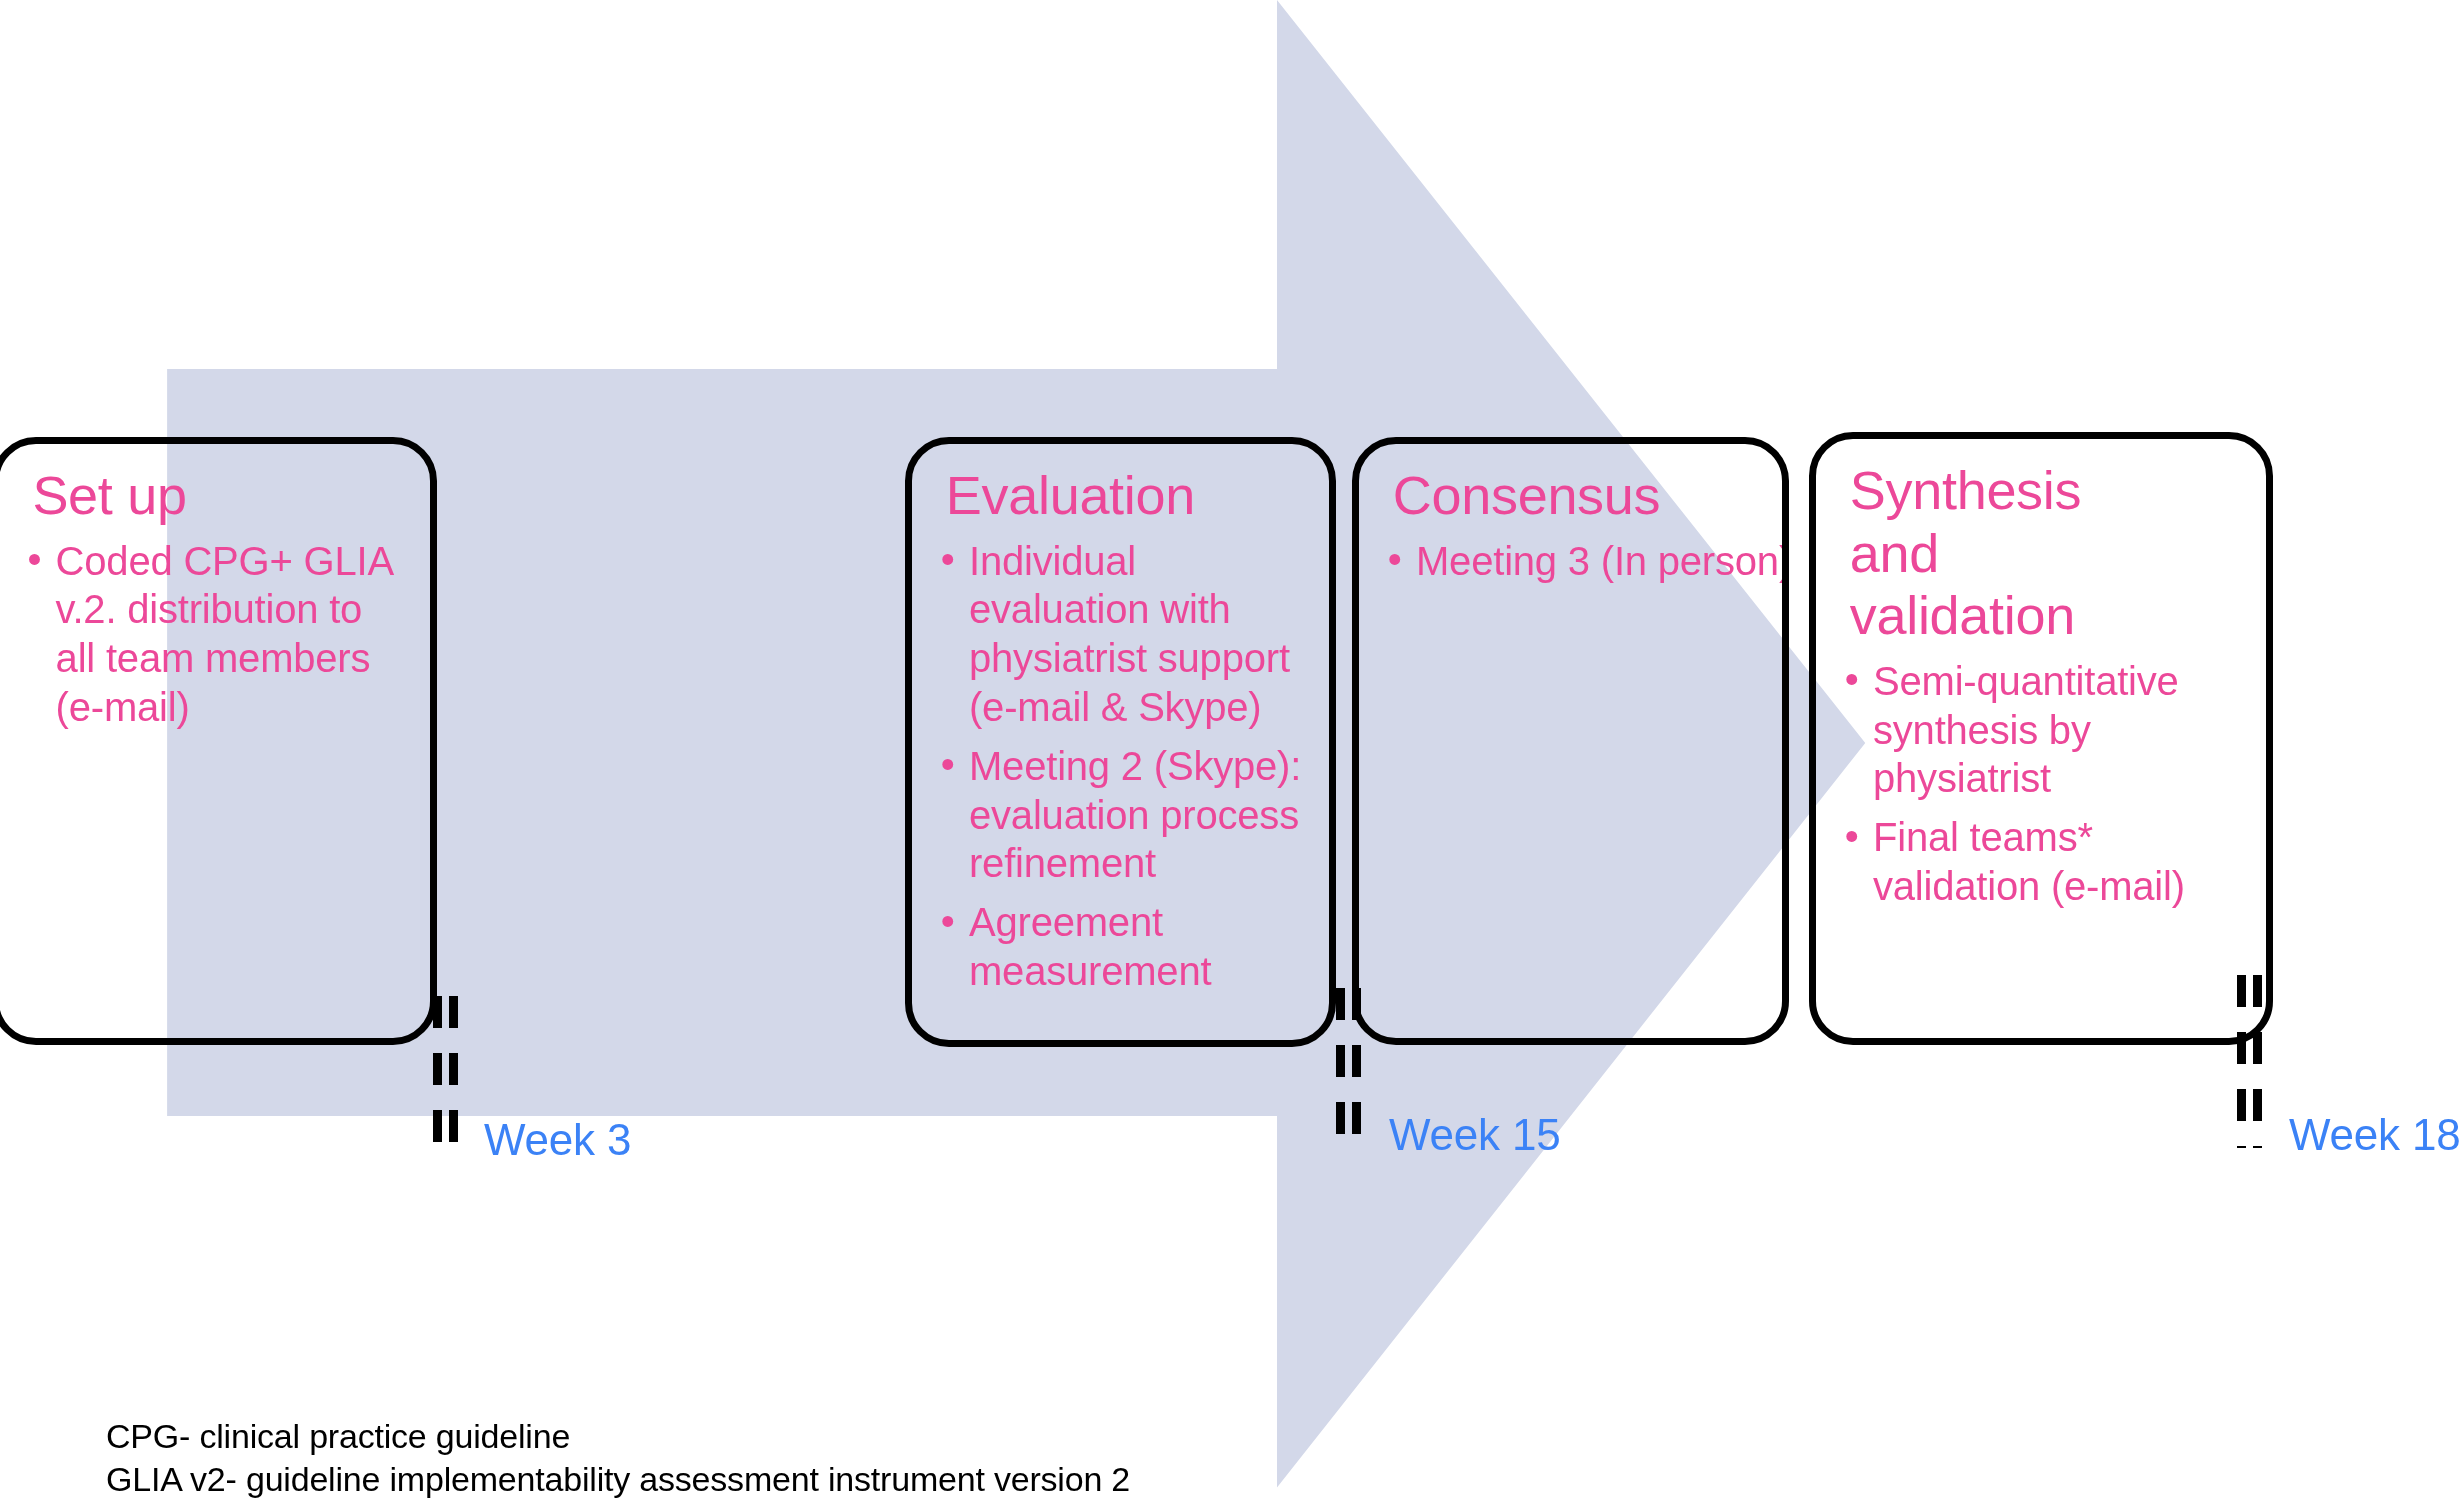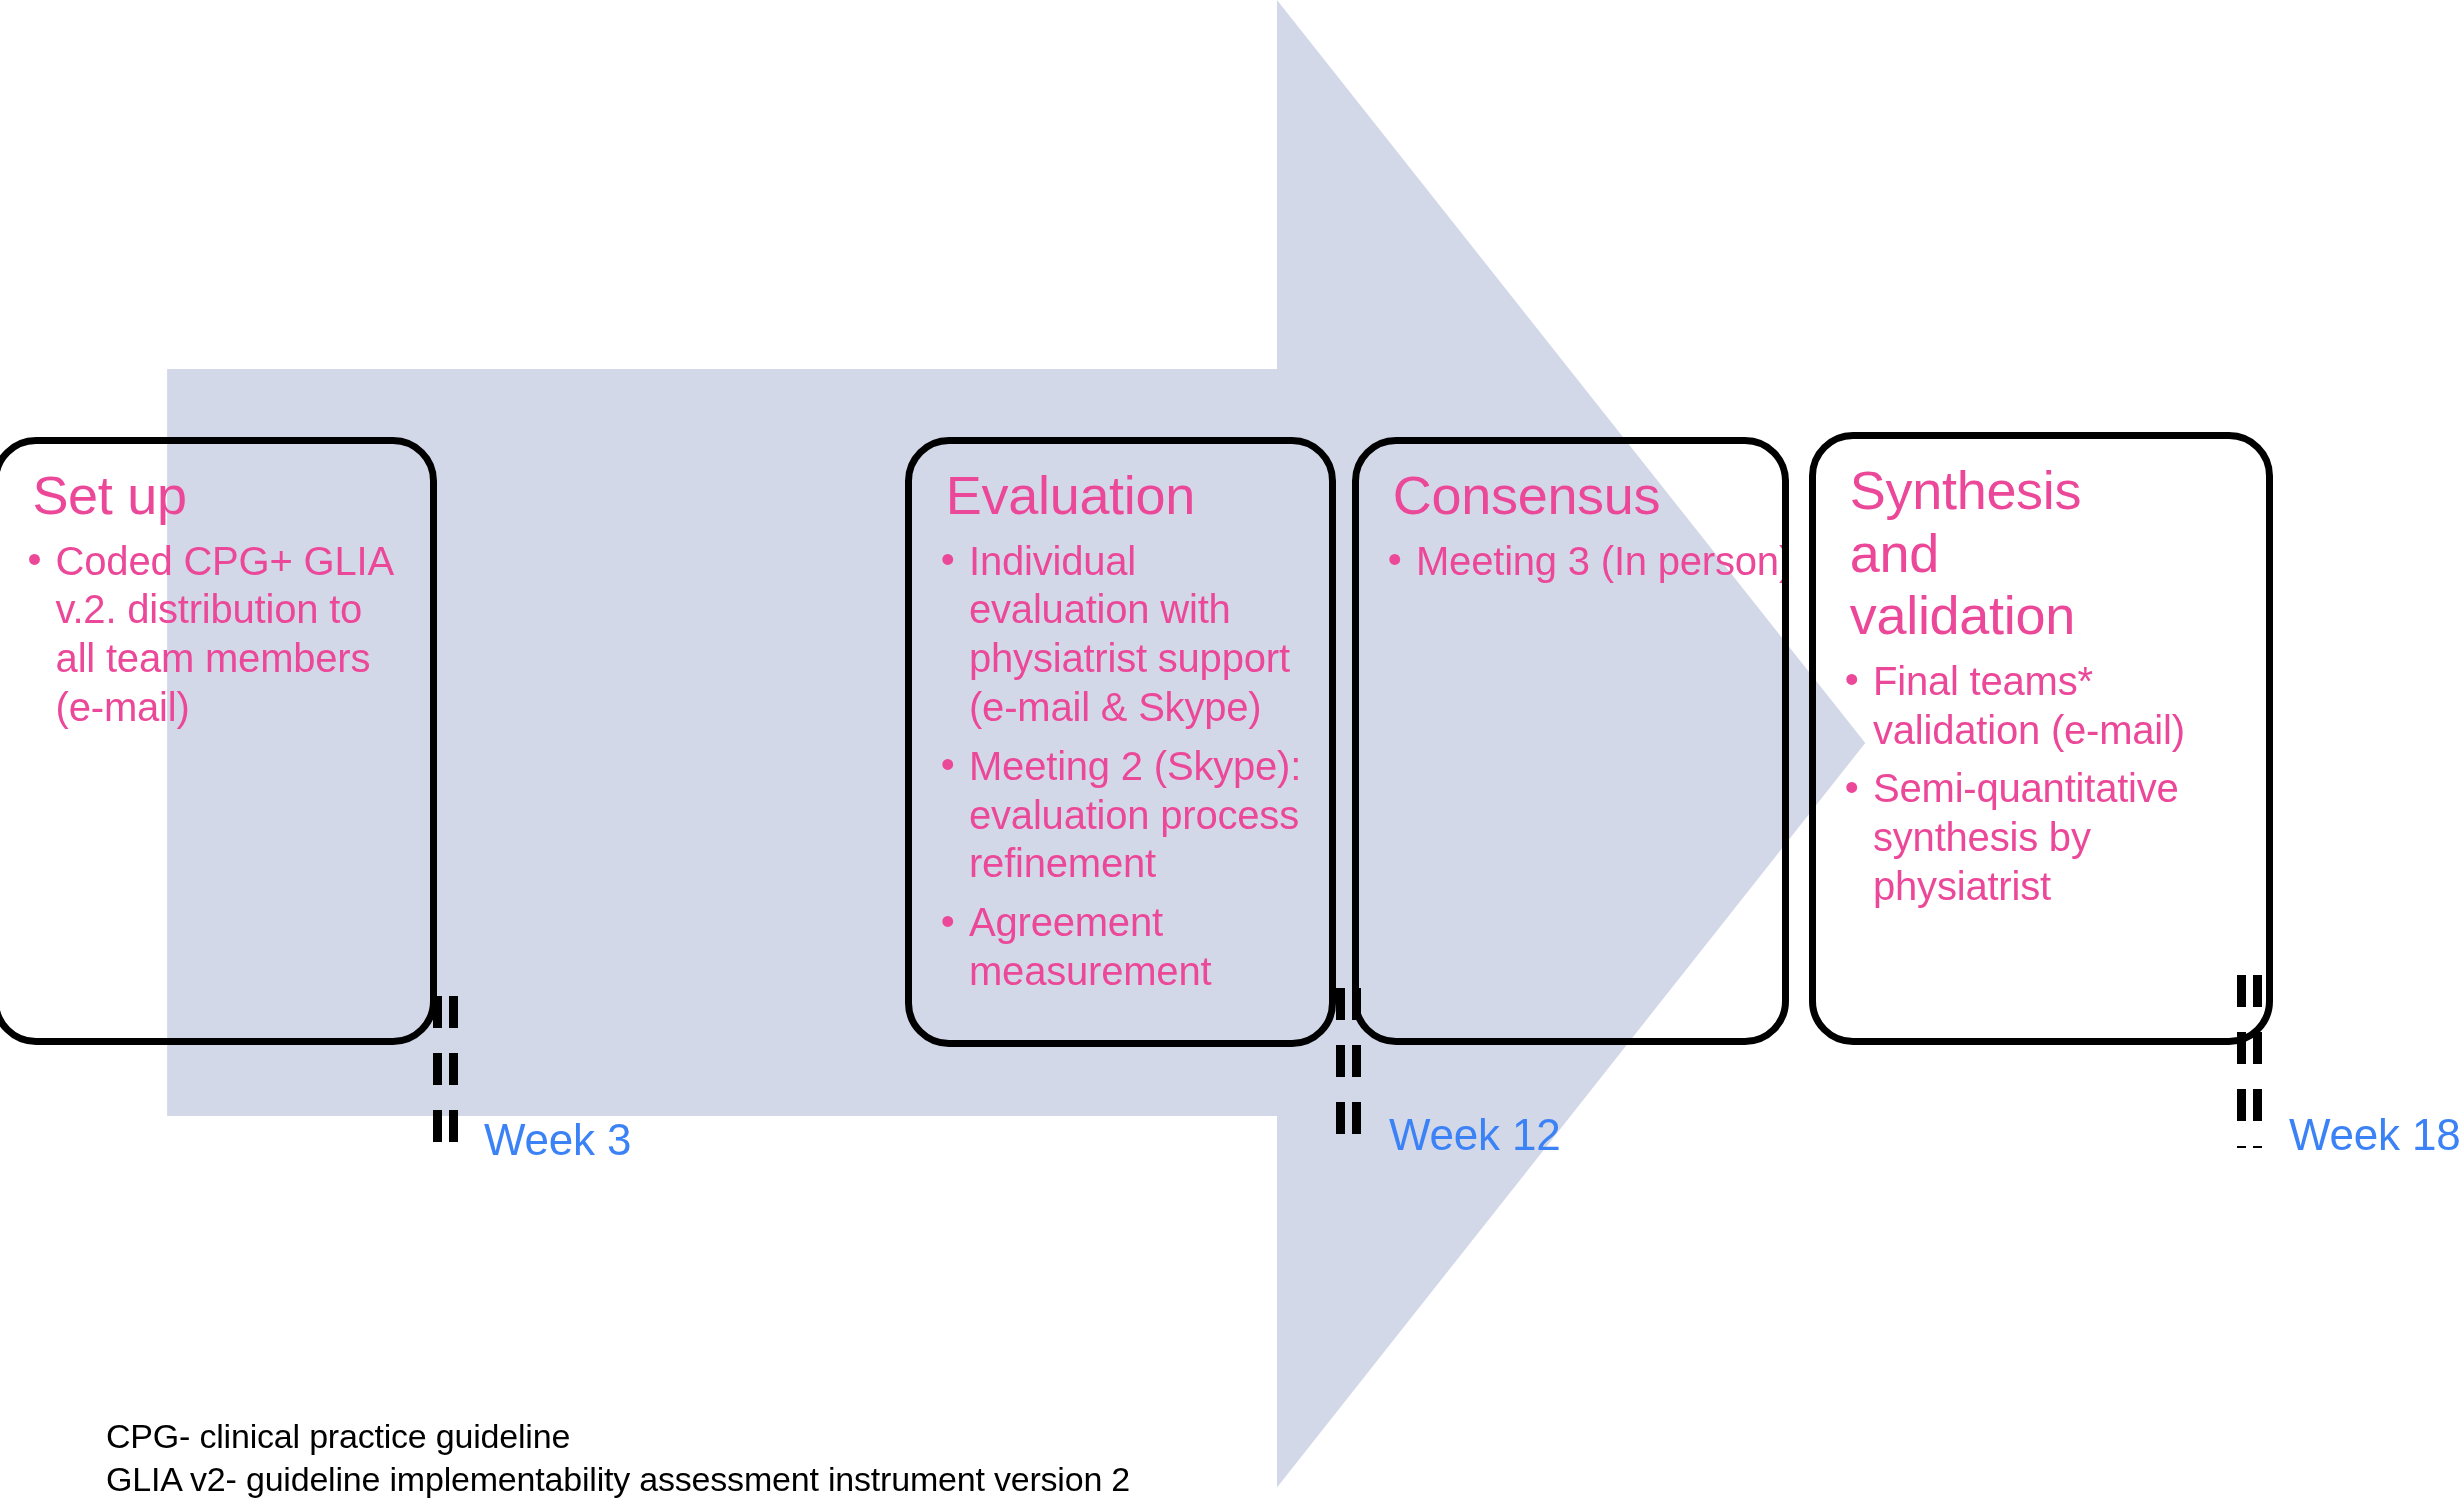--- a/index.html
+++ b/index.html
@@ -128,36 +128,36 @@
   <div class="stage-box" style="left:1352px; top:437px; width:437px; height:608px;">
     <div class="stage-title">Consensus</div>
     <ul class="bullets">
       <li style="white-space:nowrap;">Meeting 3 (In person): Consensus within each team</li>
     </ul>
   </div>
 
   <div class="stage-box" style="left:1809px; top:432px; width:464px; height:613px;">
     <div class="stage-title" style="white-space:normal; width:219px;">Synthesis and validation</div>
     <ul class="bullets">
+      <li>Semi-quantitative synthesis by physiatrist</li>
       <li>Final teams* validation (e-mail)</li>
-      <li>Semi-quantitative synthesis by physiatrist</li>
     </ul>
   </div>
 
   <div class="week-tick" style="left:433px; top:996px; height:169px;">
     <span class="ln a"></span>
     <span class="ln b"></span>
   </div>
   <div class="week-label" style="left:484px; top:1118px;">Week 3</div>
 
   <div class="week-tick" style="left:1336px; top:988px; height:169px;">
     <span class="ln a"></span>
     <span class="ln b"></span>
   </div>
-  <div class="week-label" style="left:1389px; top:1113px;">Week 12</div>
+  <div class="week-label" style="left:1389px; top:1113px;">Week 15</div>
 
   <div class="week-tick" style="left:2237px; top:975px; height:173px;">
     <span class="ln a"></span>
     <span class="ln b"></span>
   </div>
   <div class="week-label" style="left:2289px; top:1113px;">Week 18</div>
 
   <div class="legend" style="left:106px; top:1415px;text-align:center;">CPG- clinical practice guideline</div>
   <div class="legend" style="left:106px; top:1458px;">GLIA v2- guideline implementability assessment instrument version 2</div>
 

